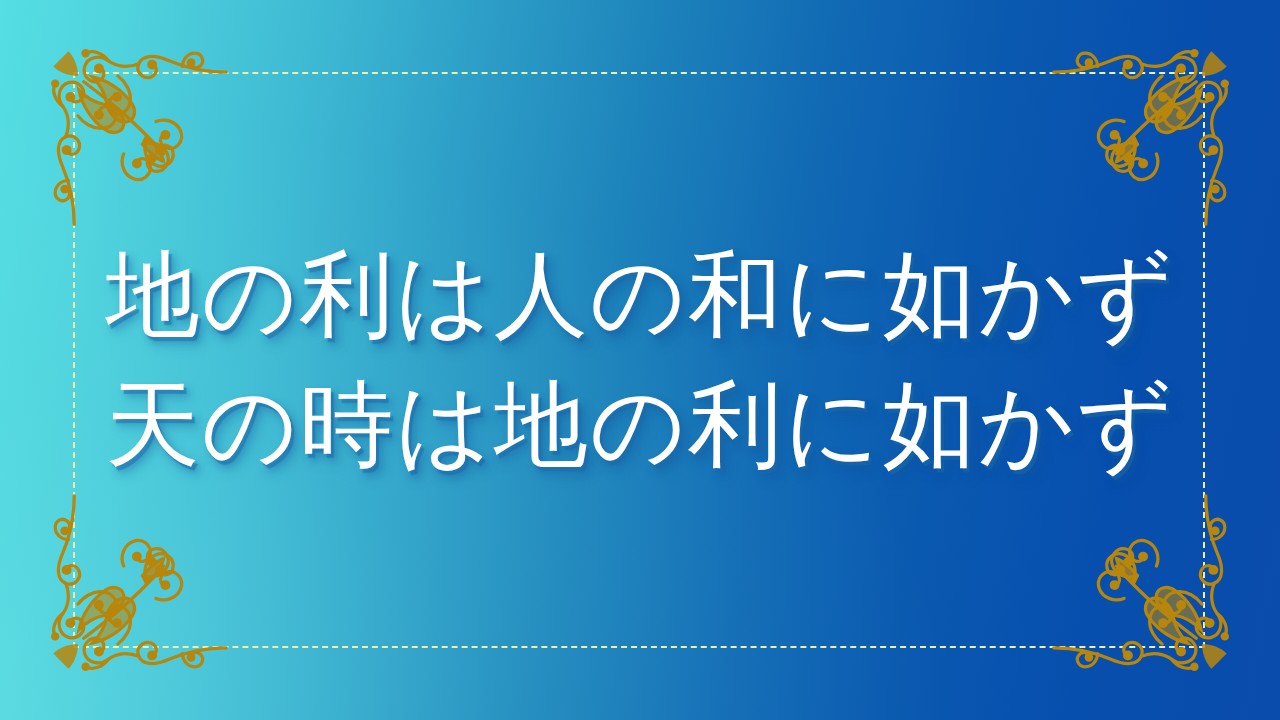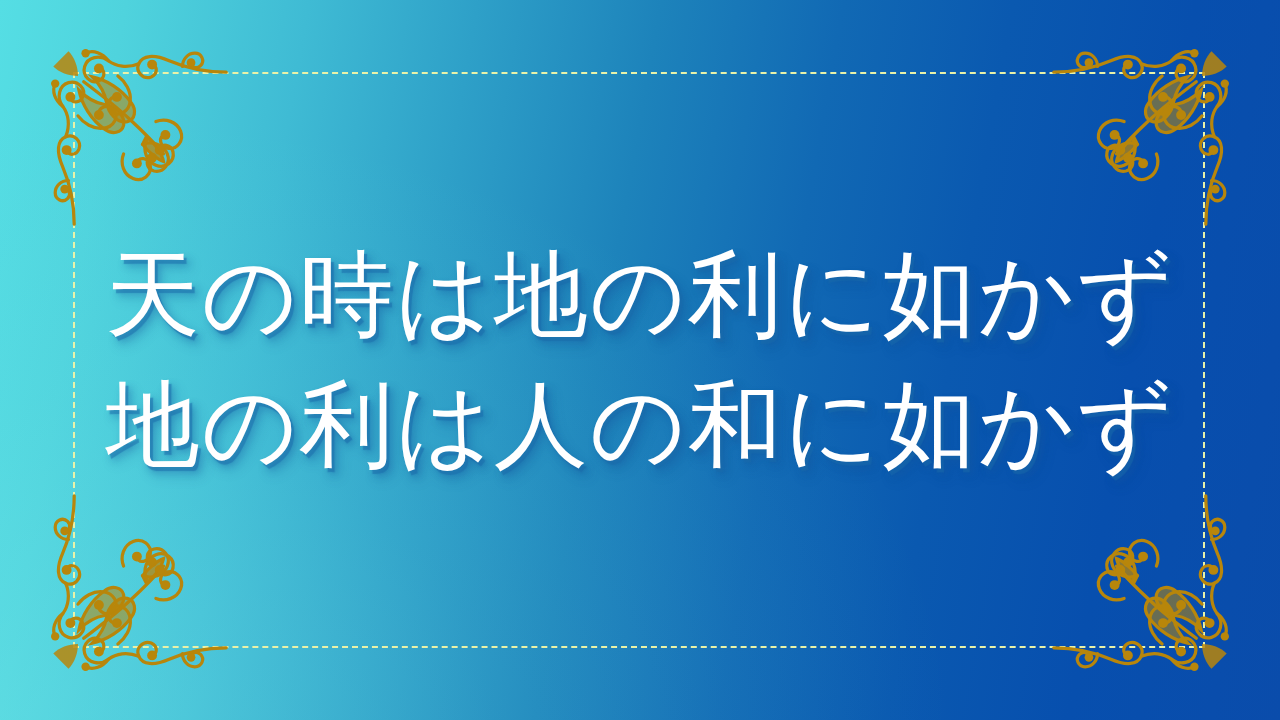--- a/index.html
+++ b/index.html
@@ -280,17 +280,17 @@
           <circle cx="16" cy="48" r="4.4"></circle>
         <path d="M55 41 C70 44 86 54 96 68 C102 76 100 86 92 88 C82 90 72 80 70 68 C68 55 60 46 55 41 Z" opacity="0.55"></path>
         <path d="M41 55 C44 70 54 86 68 96 C76 102 86 100 88 92 C90 82 80 72 68 70 C55 68 46 60 41 55 Z" opacity="0.55"></path>
         <path d="M112 104 C120 110 128 120 130 130 C124 128 114 120 108 112 Z" opacity="0.75"></path>
         <path d="M30 14 C36 20 40 30 40 40 C30 40 20 36 14 30 Z" opacity="0.85"></path>
       </g>
     </svg>
   </div>
 
   <div class="quote-block">
+    <div class="quote-line">地の利は人の和に如かず</div>
     <div class="quote-line">天の時は地の利に如かず</div>
-    <div class="quote-line">地の利は人の和に如かず</div>
   </div>
 
 </div>
 
 </body></html>

